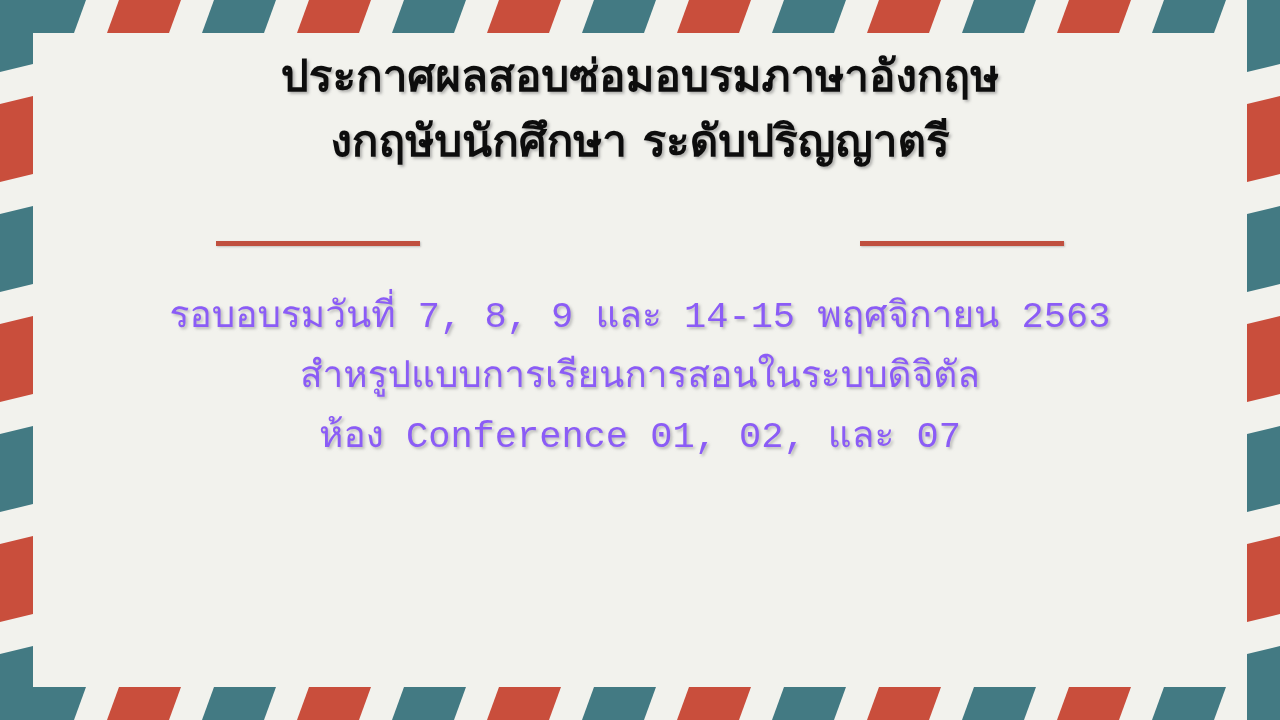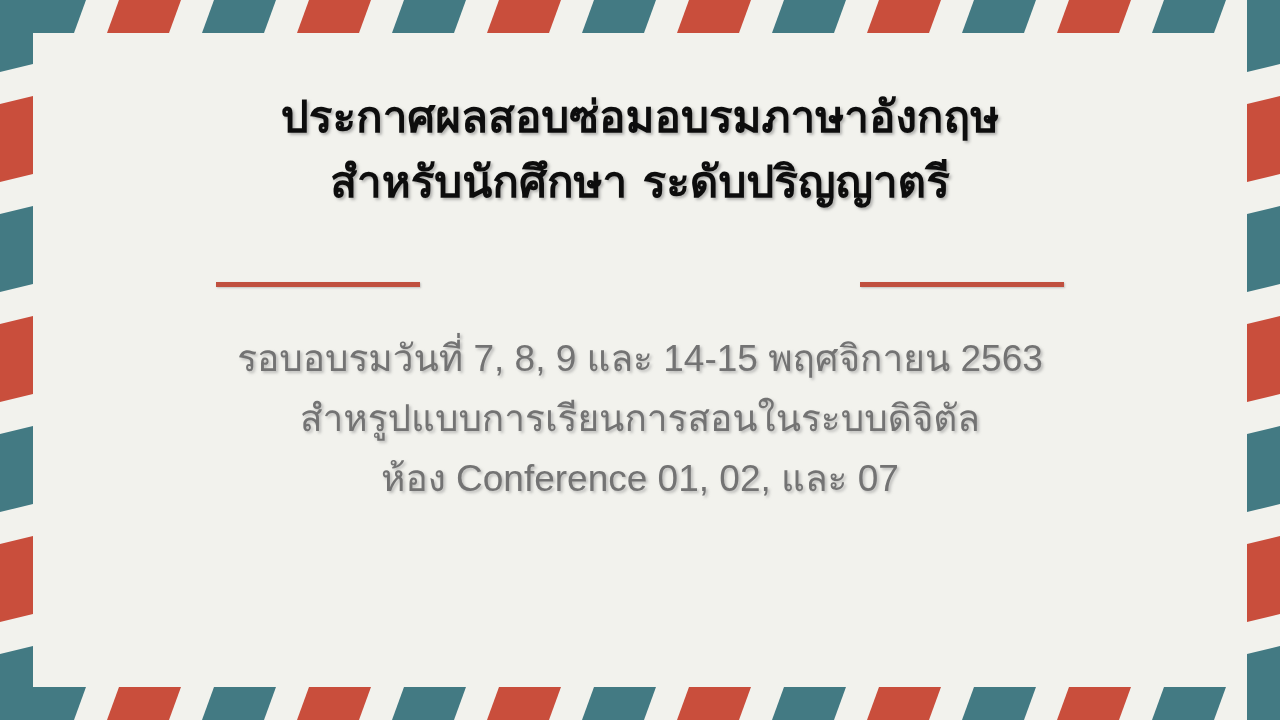--- a/index.html
+++ b/index.html
@@ -57,21 +57,21 @@
     left: 0;
     top: 0;
     width: 1280px;
     height: 720px;
     display: flex;
     flex-direction: column;
     align-items: center;
   }
 
   .title-block {
-    margin-top: 84px;
+    margin-top: 43px;
     text-align: center;
   }
   .title-line {
     font-family: "DejaVu Sans", "Liberation Sans", sans-serif;
     font-weight: bold;
     font-size: 44px;
     line-height: 1.48;
     color: #0d0d0d;
     letter-spacing: 0px;
     text-shadow: 2px 2px 3px rgba(120,120,120,0.55);
@@ -91,25 +91,25 @@
     height: 5px;
     background: #c0503f;
     box-shadow: 1px 1px 2px rgba(150,150,150,0.5);
   }
 
   .body-block {
     margin-top: 42px;
     text-align: center;
   }
   .body-line {
-    font-family: Liberation Sans, sans-serif;
+    font-family: Liberation Mono, monospace;
     font-weight: normal;
     font-size: 37px;
     line-height: 1.62;
-    color: #737373;
+    color: #8b5cf6;
     text-shadow: 2px 2px 3px rgba(150,150,150,0.6);
     white-space: nowrap;
   }
 </style>
 </head>
 <body>
 
 <div id="slide">
 
   <div class="band band-top">
@@ -160,21 +160,21 @@
       <div class="stripe red" style="background: rgb(201, 78, 60); top: 320px;"></div>
       <div class="stripe teal" style="background: rgb(67, 122, 131); top: 430px;"></div>
       <div class="stripe red" style="background: rgb(201, 78, 60); top: 540px;"></div>
       <div class="stripe teal" style="background: rgb(67, 122, 131); top: 650px;"></div>
     </div>
 
   <div class="content">
 
     <div class="title-block">
       <div class="title-line">ประกาศผลสอบซ่อมอบรมภาษาอังกฤษ</div>
-      <div class="title-line">สำหรับนักศึกษา ระดับปริญญาตรี</div>
+      <div class="title-line">งกฤษับนักศึกษา ระดับปริญญาตรี</div>
     </div>
 
     <div class="divider-row">
       <div class="divider"></div>
       <div class="divider"></div>
     </div>
 
     <div class="body-block">
       <div class="body-line">รอบอบรมวันที่ 7, 8, 9 และ 14-15 พฤศจิกายน 2563</div>
       <div class="body-line">สำหรูปแบบการเรียนการสอนในระบบดิจิตัล</div>

